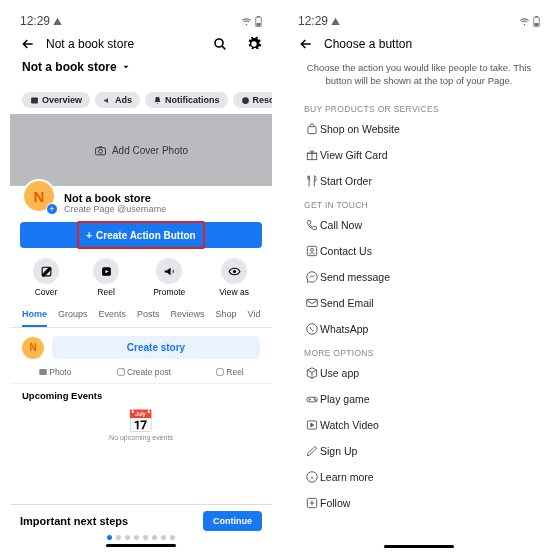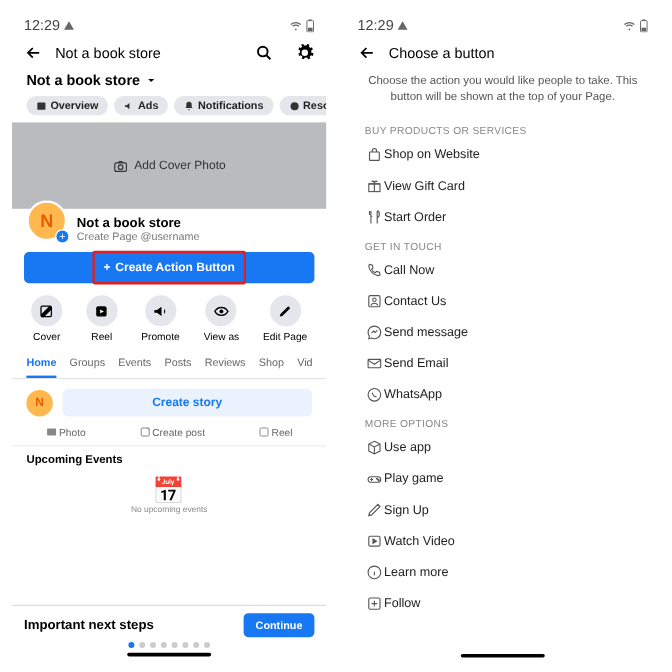--- a/index.html
+++ b/index.html
@@ -5,21 +5,21 @@
   * { box-sizing: border-box; margin: 0; padding: 0; font-family: -apple-system, Helvetica, Arial, sans-serif; }
   body { background: #fff; width: 560px; height: 560px; display: flex; gap: 16px; padding: 10px; }
   .phone { width: 262px; height: 540px; background: #fff; position: relative; overflow: hidden; border-radius: 4px; }
   .status-bar { display:flex; justify-content:space-between; align-items:center; padding: 4px 10px 0 10px; font-size:12px; color:#444;}
   .status-bar .right svg, .status-bar .left svg { display:inline-block; vertical-align:middle;}
   .header-row { display:flex; align-items:center; padding: 8px 10px 6px 10px; gap:10px;}
   .header-title { font-size: 12px; flex:1;}
   .icon-btn svg { display:block; }
   .page-name-row { display:flex; align-items:center; gap:4px; padding:2px 12px 6px 12px; font-weight:700; font-size:12px;}
   .chips-row { display:flex; gap:5px; padding:0 8px 6px 12px; overflow:hidden;}
-  .chip { white-space:nowrap; display:flex; align-items:center; gap:3px; font-size:9px; font-weight:600; background:#e4e6eb; color:#222; border-radius:12px; padding:3px 8px;}
+  .chip { white-space:nowrap; display:flex; align-items:center; gap:3px; font-size:9px; font-weight:600; background:#e4e6eb; color:#222; border-radius:12px; padding:3px 8px;margin-top:12px;}
   .cover { background:#b9bbbf; height:72px; display:flex; align-items:center; justify-content:center; gap:5px; color:#333; font-size:10px; font-weight:500;}
   .profile-row { display:flex; align-items:center; gap:8px; padding:6px 12px 6px 12px;}
   .avatar-wrap { position:relative; width:34px; height:34px; margin-top:-14px;}
   .avatar { width:34px; height:34px; border-radius:50%; background:#ffb84d; display:flex; align-items:center; justify-content:center; font-weight:700; color:#e85d00; font-size:15px; border:2px solid #fff;}
   .avatar-plus { position:absolute; right:-2px; bottom:-2px; width:12px; height:12px; border-radius:50%; background:#1877f2; color:#fff; font-size:9px; display:flex; align-items:center; justify-content:center; border:1.5px solid #fff;}
   .pg-name { font-size:11px; font-weight:700;}
   .pg-sub { font-size:9px; color:#777;}
   .action-btn-wrap { padding: 2px 10px 6px 10px;}
   .action-btn { background:#1877f2; color:#fff; border-radius:4px; height:26px; display:flex; align-items:center; justify-content:center; font-size:10px; font-weight:600; gap:4px; position:relative;}
   .highlight-box { position:absolute; border:2px solid #e02020; border-radius:2px; top:-1px; bottom:-1px; left:50%; transform:translateX(-50%); width:128px; pointer-events:none;}
@@ -180,28 +180,20 @@
       </div>
     <div class="qa">
         <div class="qa-circle">
           <svg width="13" height="13" viewBox="0 0 24 24" fill="#000">
             <circle cx="12" cy="12" r="3"></circle>
             <path d="M2 12s3-6 10-6 10 6 10 6-3 6-10 6S2 12 2 12z" fill="none" stroke="#000" stroke-width="2"></path>
           </svg>
         </div>
         <span>View as</span>
       </div>
-    <div class="qa">
-        <div class="qa-circle">
-          <svg width="13" height="13" viewBox="0 0 24 24" fill="#000">
-            <path d="M4 20l4-1L20 7l-3-3L5 16l-1 4z"></path>
-          </svg>
-        </div>
-        <span>Edit Page</span>
-      </div>
   </div>
   <div class="tabs-row">
     <div class="tab active">Home</div>
     <div class="tab">Groups</div>
     <div class="tab">Events</div>
     <div class="tab">Posts</div>
     <div class="tab">Reviews</div>
     <div class="tab">Shop</div>
     <div class="tab">Vid</div>
   </div>
@@ -373,37 +365,37 @@
           <path d="M8 11v4M6 13h4"></path>
           <circle cx="16" cy="12" r="0.8" fill="#555"></circle>
           <circle cx="18" cy="14" r="0.8" fill="#555"></circle>
         </svg>
       </span>
       <span>Play game</span>
     </div>
   <div class="opt">
       <span class="opt-ic">
         <svg width="14" height="14" viewBox="0 0 24 24" fill="none" stroke="#555" stroke-width="1.6">
-          <path d="M4 20l4-1L20 7l-3-3L5 16l-1 4z"></path>
-        </svg>
-      </span>
-      <span>Sign Up</span>
-    </div>
-  <div class="opt">
-      <span class="opt-ic">
-        <svg width="14" height="14" viewBox="0 0 24 24" fill="none" stroke="#555" stroke-width="1.6">
           <rect x="4" y="5" width="16" height="14" rx="2"></rect>
           <path d="M10 9l5 3-5 3V9z" fill="#555"></path>
         </svg>
       </span>
       <span>Watch Video</span>
     </div>
   <div class="opt">
       <span class="opt-ic">
         <svg width="14" height="14" viewBox="0 0 24 24" fill="none" stroke="#555" stroke-width="1.6">
+          <path d="M4 20l4-1L20 7l-3-3L5 16l-1 4z"></path>
+        </svg>
+      </span>
+      <span>Sign Up</span>
+    </div>
+  <div class="opt">
+      <span class="opt-ic">
+        <svg width="14" height="14" viewBox="0 0 24 24" fill="none" stroke="#555" stroke-width="1.6">
           <circle cx="12" cy="12" r="9"></circle>
           <path d="M12 11v5M12 8h.01"></path>
         </svg>
       </span>
       <span>Learn more</span>
     </div>
   <div class="opt">
       <span class="opt-ic">
         <svg width="14" height="14" viewBox="0 0 24 24" fill="none" stroke="#555" stroke-width="1.6">
           <rect x="4" y="4" width="16" height="16" rx="2"></rect>

